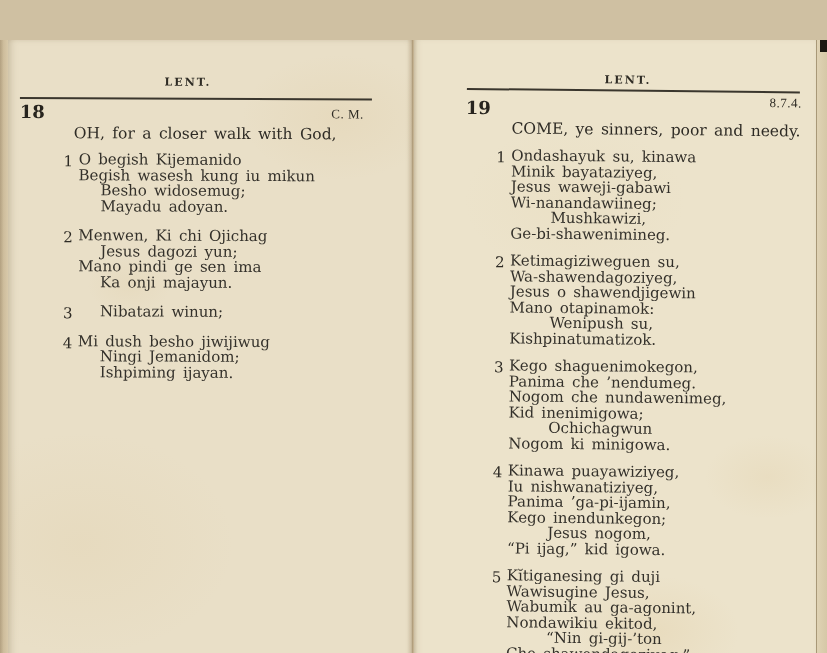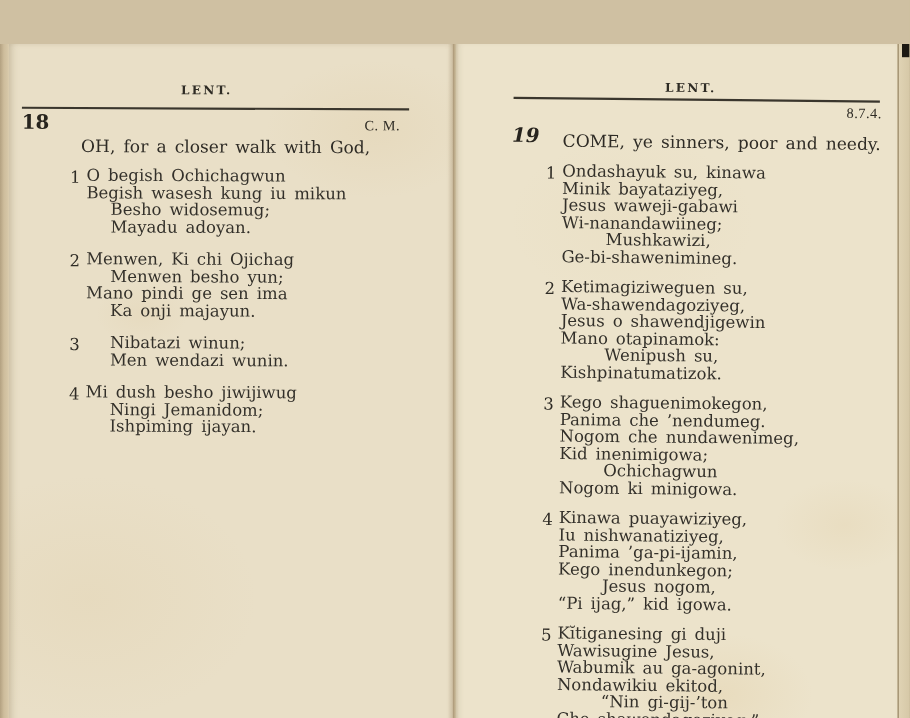--- a/index.html
+++ b/index.html
@@ -86,52 +86,51 @@
   <div class="page page-left">
     <div class="content tilt-l">
       <div class="running-head" style="left:180px;top:35px;">LENT.</div>
       <div class="head-rule" style="left:12px;top:57px;width:352px;"></div>
       <div class="hymn-number" style="left:12px;top:63px;">18</div>
       <div class="meter" style="right:48px;top:65px;">C. M.</div>
       <div class="first-line" style="left:66px;top:84px;">OH, for a closer walk with God,</div>
       <div class="verses" style="left:71px;top:112px;" id="verses-0">
           <div class="verse">
             <span class="vnum">1</span>
-            <div class="vline ind0">O begish Ochichagwun</div>
+            <div class="vline ind0">O begish Kijemanido</div>
             <div class="vline ind0">Begish wasesh kung iu mikun</div>
             <div class="vline ind1">Besho widosemug;</div>
             <div class="vline ind1">Mayadu adoyan.</div>
           </div>
           <div class="verse">
             <span class="vnum">2</span>
             <div class="vline ind0">Menwen, Ki chi Ojichag</div>
-            <div class="vline ind1">Menwen besho yun;</div>
+            <div class="vline ind1">Jesus dagozi yun;</div>
             <div class="vline ind0">Mano pindi ge sen ima</div>
             <div class="vline ind1">Ka onji majayun.</div>
           </div>
           <div class="verse">
             <span class="vnum">3</span>
             <div class="vline ind1">Nibatazi winun;</div>
-            <div class="vline ind1">Men wendazi wunin.</div>
           </div>
           <div class="verse">
             <span class="vnum">4</span>
             <div class="vline ind0">Mi dush besho jiwijiwug</div>
             <div class="vline ind1">Ningi Jemanidom;</div>
             <div class="vline ind1">Ishpiming ijayan.</div>
           </div>
         </div>
     </div>
   </div>
 
   <div class="page page-right">
     <div class="content tilt-r">
       <div class="running-head" style="left:214px;top:32px;">LENT.</div>
       <div class="head-rule" style="left:53px;top:48px;width:333px;"></div>
-      <div class="hymn-number" style="left:52px;top:75px;font-style:italic;">19</div>
+      <div class="hymn-number" style="left:52px;top:59px;">19</div>
       <div class="meter" style="right:14px;top:52px;text-align:center;">8.7.4.</div>
       <div class="first-line" style="left:98px;top:79px;">COME, ye sinners, poor and needy.</div>
       <div class="verses" style="left:98px;top:108px;" id="verses-1">
           <div class="verse">
             <span class="vnum">1</span>
             <div class="vline ind0">Ondashayuk su, kinawa</div>
             <div class="vline ind0">Minik bayataziyeg,</div>
             <div class="vline ind0">Jesus waweji-gabawi</div>
             <div class="vline ind0">Wi-nanandawiineg;</div>
             <div class="vline ind2">Mushkawizi,</div>

